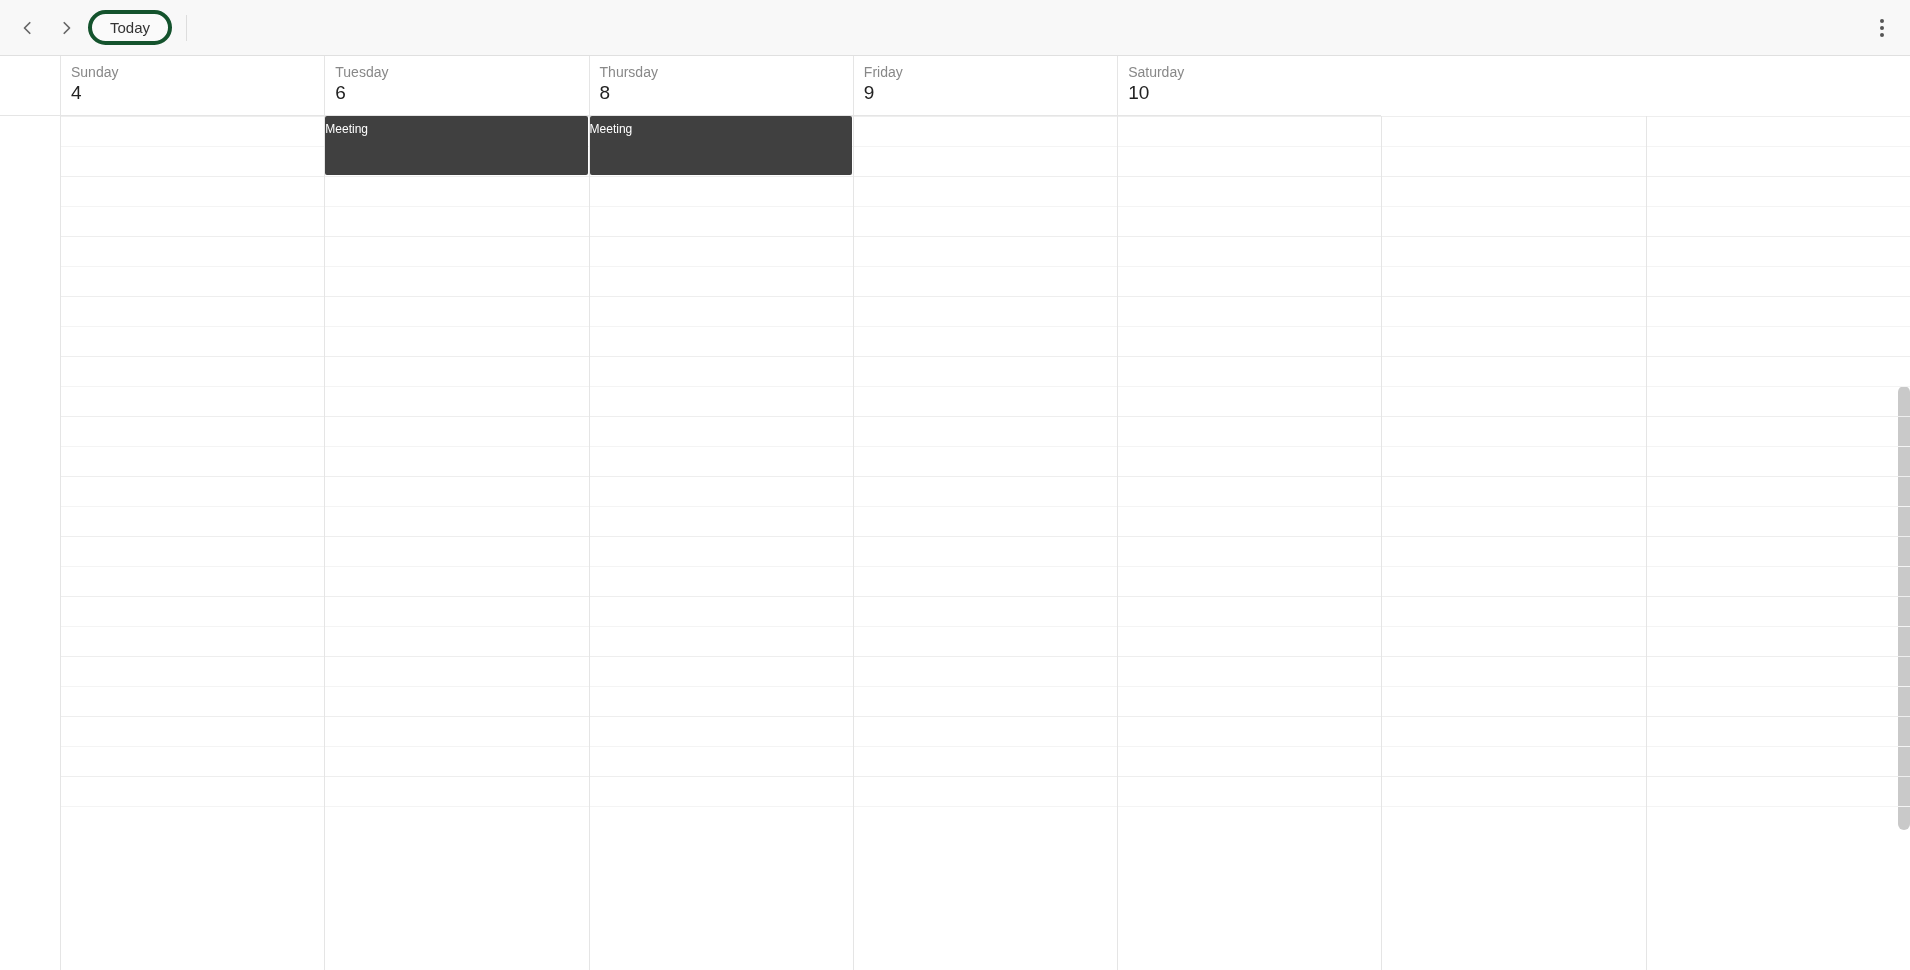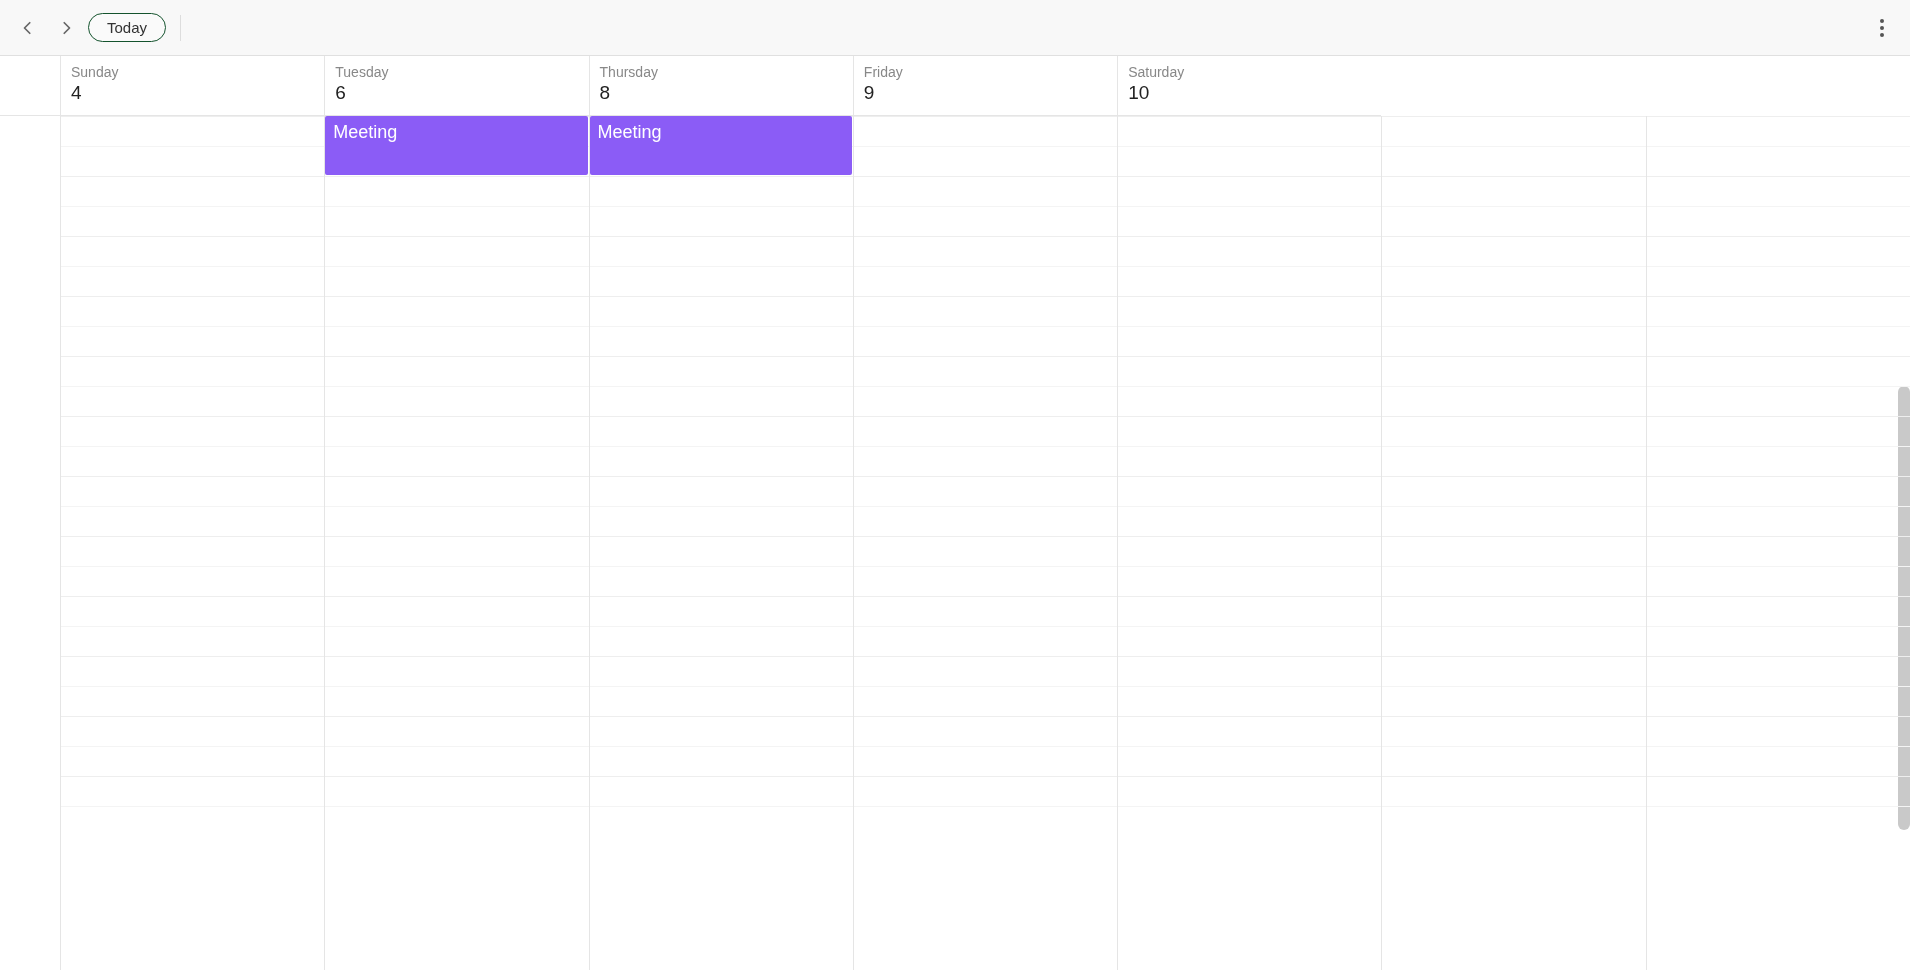--- a/index.html
+++ b/index.html
@@ -24,21 +24,21 @@
   font-size: 21px;
   color: #333;
   padding: 0 8px;
   display: flex; align-items: center; gap: 8px;
 }
 .date-range .chev { color: #888; }
 .divider-v {
   width: 1px; height: 26px; background: #ddd; margin: 0 8px;
 }
 .pill {
-  border: 1px solid #14532d;
+  border: 4px solid #14532d;
   border-radius: 18px;
   padding: 5px 18px;
   font-size: 15px;
   color: #333;
   background: #fafafa;
   cursor: pointer;
 }
 .pill.active {
   border-color: #0078d4;
   color: #0078d4;
@@ -102,24 +102,24 @@
   border-top: 1px solid #eee;
 }
 .half-line {
   position: absolute;
   left: 0; right: 0;
   border-top: 1px solid #f4f4f4;
 }
 .event {
   position: absolute;
   left: 0; right: 1px;
-  background: #8b5cf6;
+  background: #404040;
   color: #fff;
-  font-size: 18px;
-  padding: 6px 8px;
+  font-size: 12px;
+  padding: 6px 0;
   border-radius: 2px;
   overflow: hidden;
 }
 .scrollbar-stub {
   position: absolute;
   right: 0;
   top: 270px;
   bottom: 140px;
   width: 12px;
   background: #c9c9c9;

